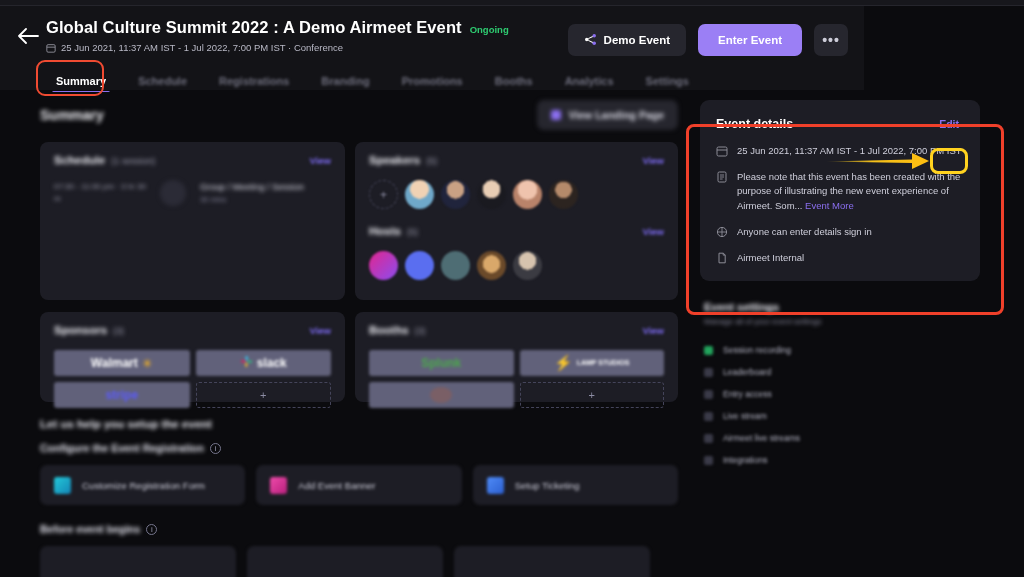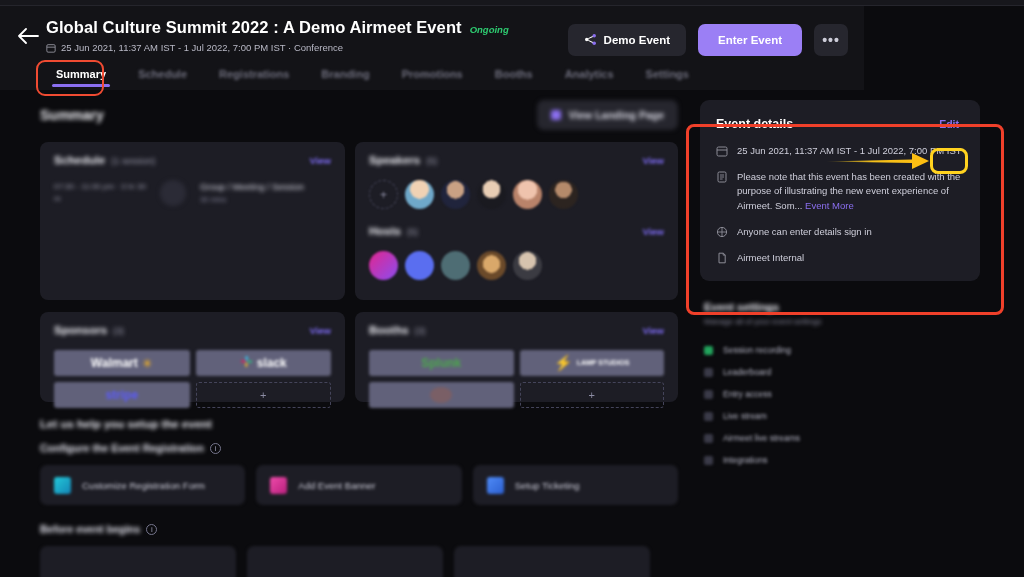--- a/index.html
+++ b/index.html
@@ -27,21 +27,21 @@
     position: absolute; left: 16px; top: 18px; width: 24px; height: 24px;
     display: flex; align-items: center; justify-content: center;
     cursor: pointer;
   }
   .back-arrow svg { display: block; }
   .title-block { position: absolute; left: 46px; top: 12px; }
   .event-title-row { display: flex; align-items: baseline; gap: 8px; }
   .event-title {
     font-size: 16.5px; font-weight: bold; color: #ffffff; letter-spacing: .1px;
   }
-  .status-badge { font-size: 9.5px; font-weight: bold; color: #2ecc71; font-style: italic; }
+  .status-badge { font-size: 9.5px; font-weight: bold; color: #2ecc71; }
   .meta-row {
     display: flex; align-items: center; gap: 5px;
     margin-top: 5px; font-size: 9.5px; color: #b9b9c6;
   }
   .meta-icon { width: 10px; height: 10px; opacity: .75; display:block; }
 
   
   .header-actions {
     position: absolute; right: 16px; top: 18px;
     display: flex; align-items: center; gap: 12px;
@@ -53,21 +53,21 @@
   }
   .btn-share { background: #26262e; padding: 0 16px; }
   .btn-enter { background: #9b7ff5; padding: 0 20px; color: #fff; }
   .btn-more {
     background: #26262e; width: 34px; font-size: 14px;
     letter-spacing: 1px; color: #ccccd8;
   }
 
   
   .tabs {
-    position: absolute; top: 62px; left: 40px;
+    position: absolute; top: 69px; left: 40px;
     display: flex; align-items: flex-end; gap: 0;
   }
   .tab {
     font-size: 11px; font-weight: bold; color: #6e6e7d;
     padding: 0 16px 9px 16px; cursor: pointer; position: relative;
     white-space: nowrap; filter: blur(1.6px);
   }
   .tab.active { color: #ffffff; filter: none; }
   .tab.active::after {
     content: ""; position: absolute; left: 12px; right: 12px; bottom: 2px;

